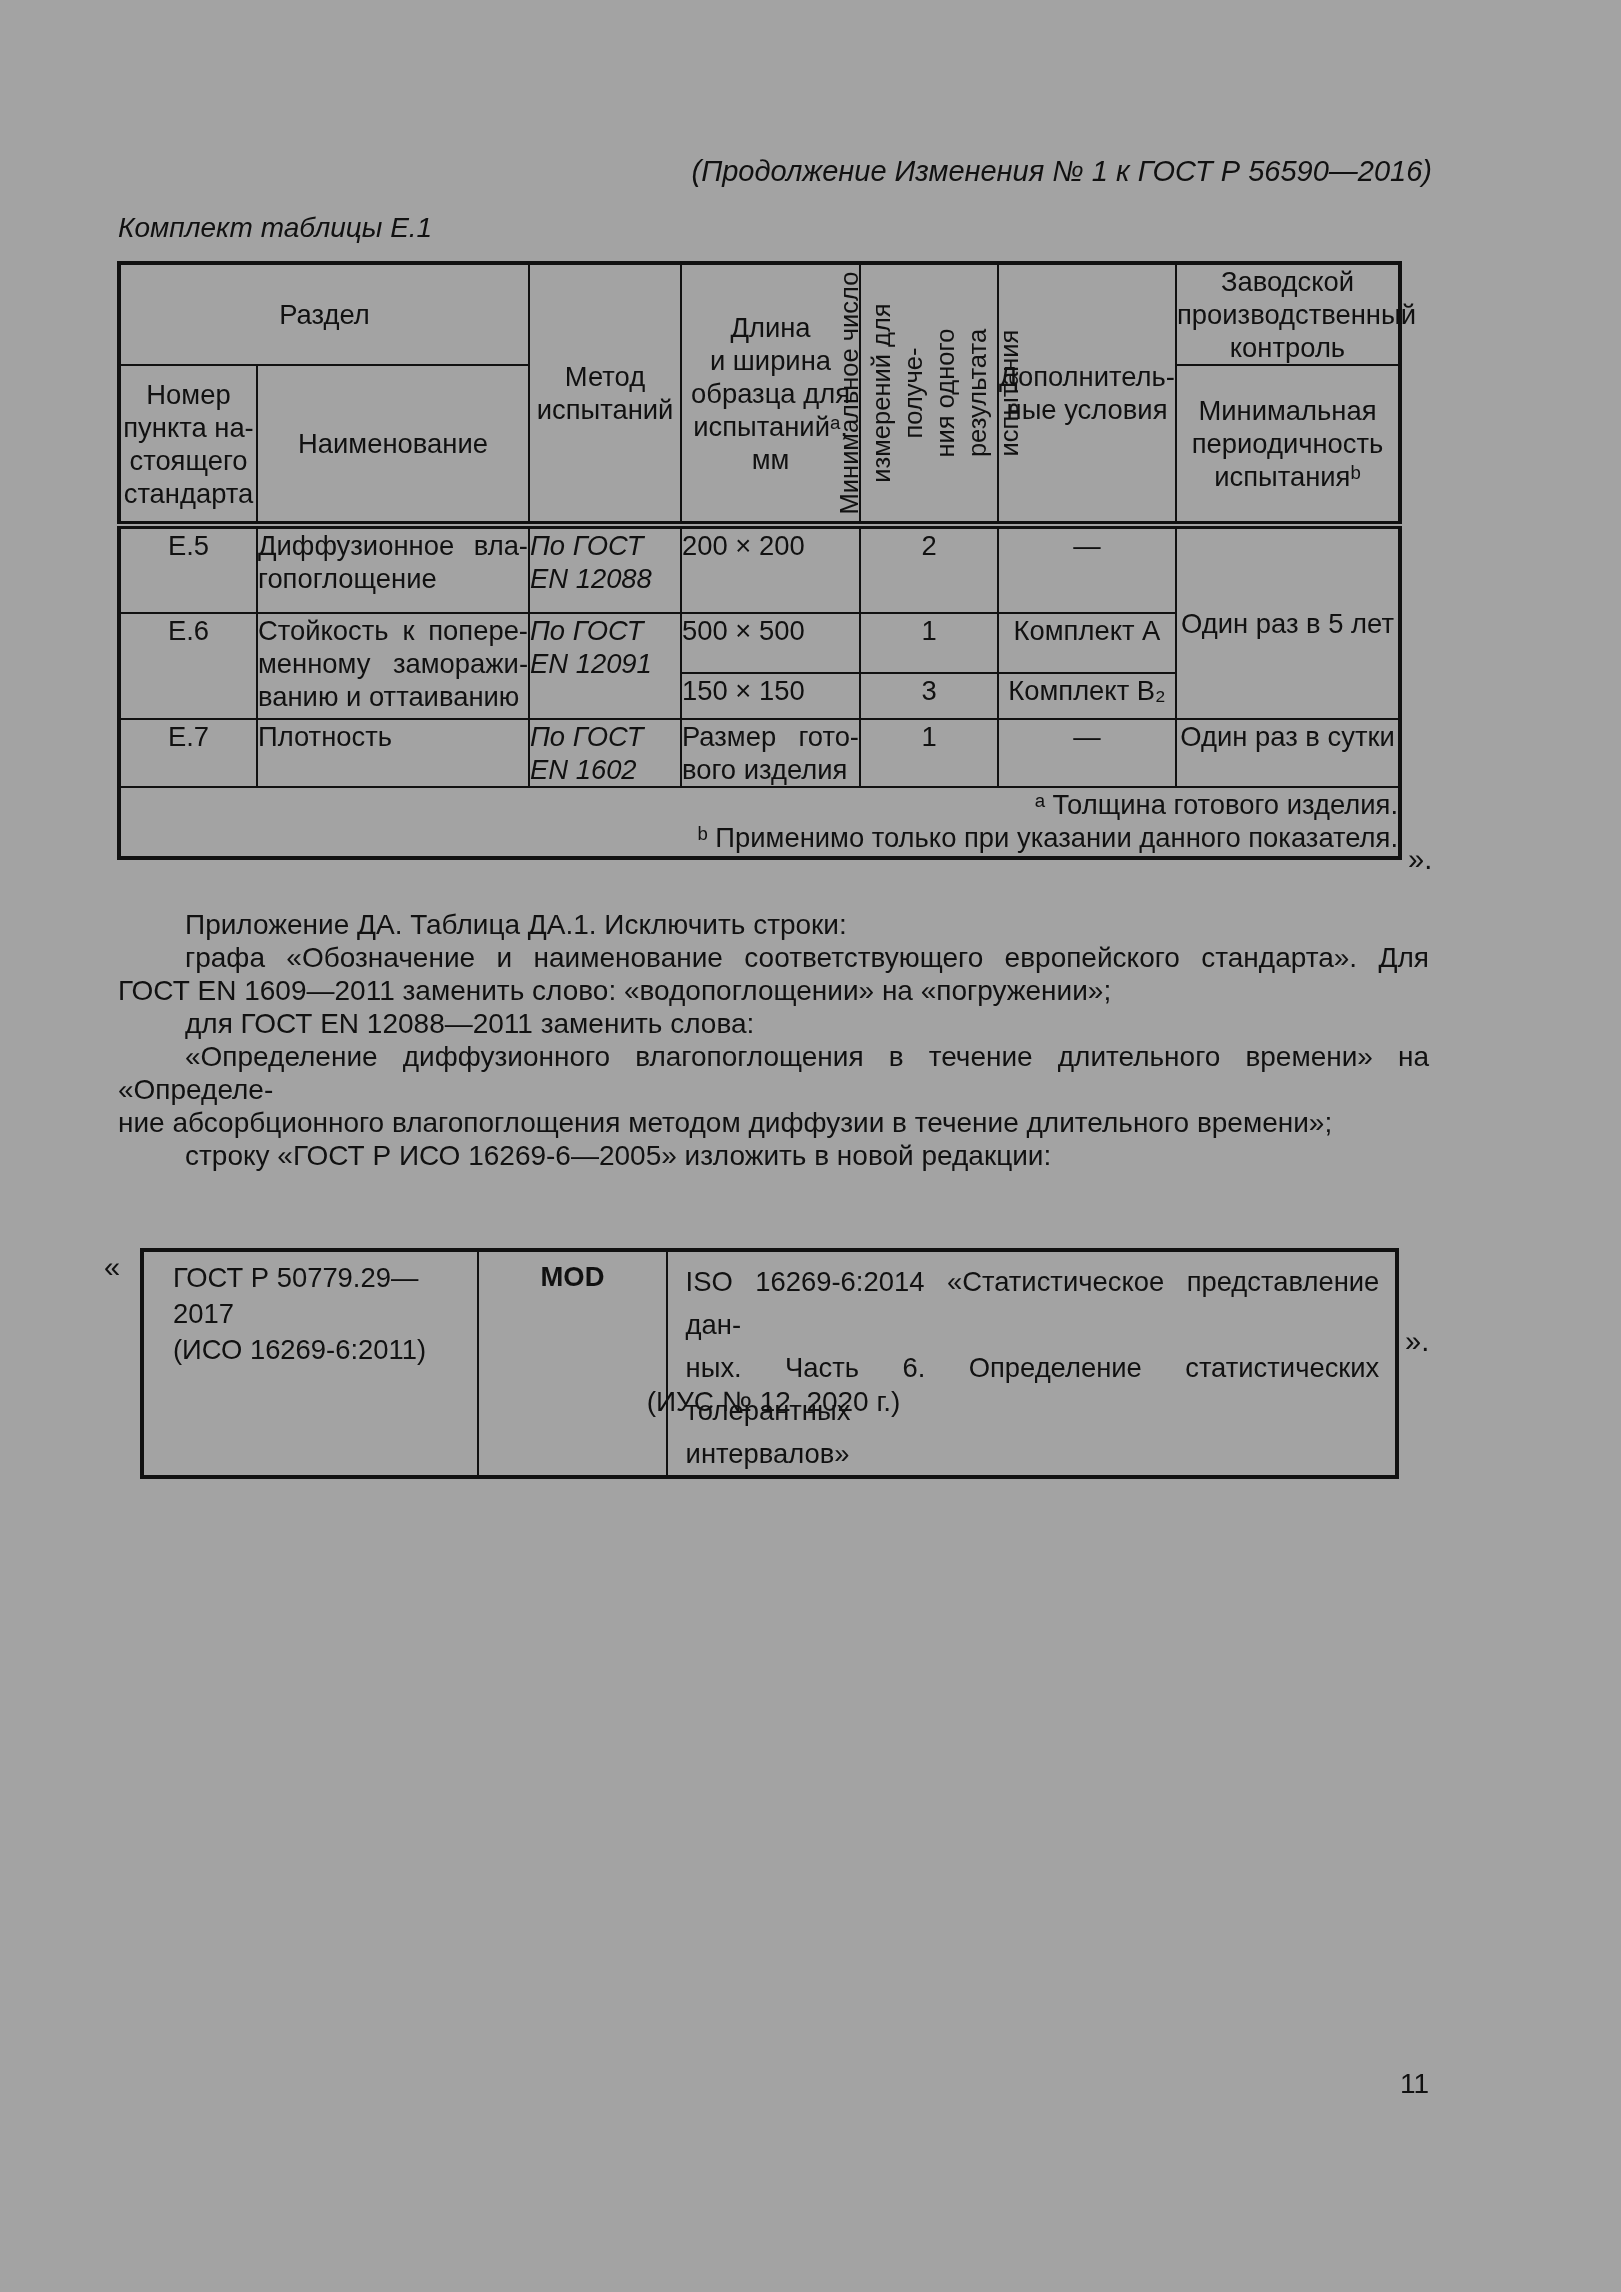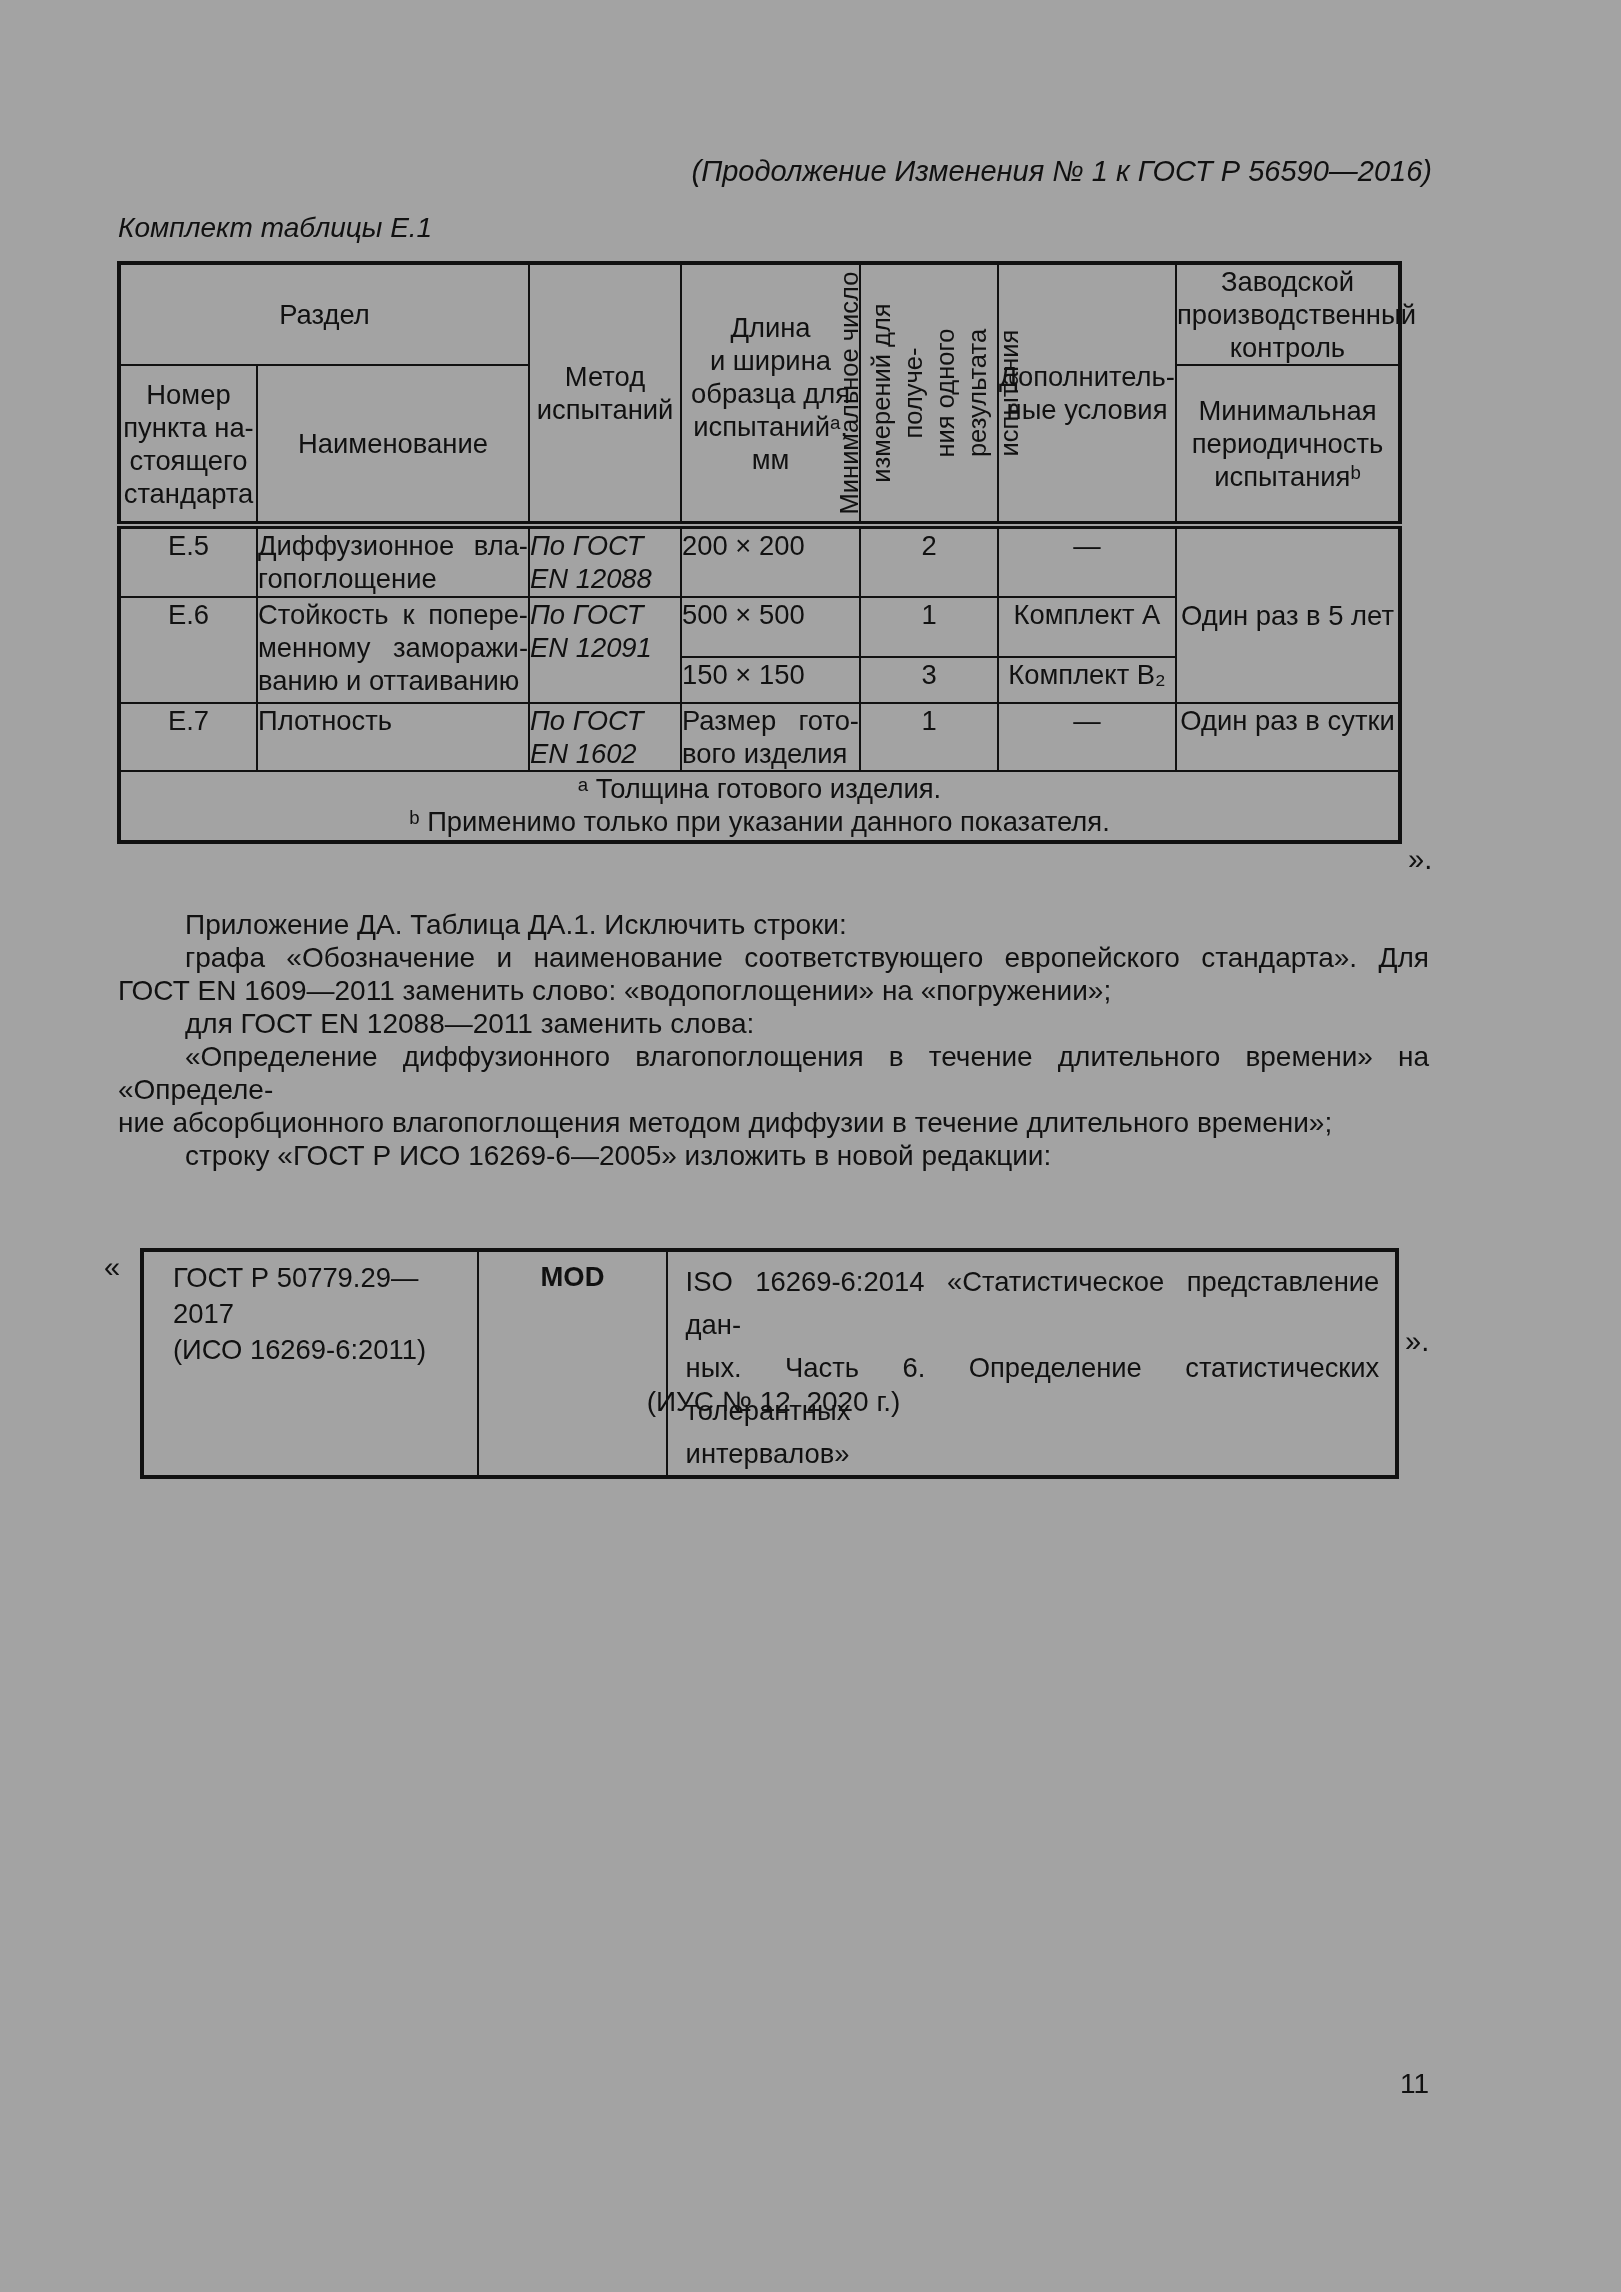--- a/index.html
+++ b/index.html
@@ -9,35 +9,35 @@
     overflow:hidden;margin:0 auto;
   }
   .continuation{position:absolute;top:155px;right:189px;font-style:italic;font-size:29px;}
   .caption{position:absolute;top:212px;left:118px;font-style:italic;font-size:28px;}
 
   table{border-collapse:collapse;table-layout:fixed;}
   .t1{position:absolute;left:117px;top:261px;width:1282px;border:4.9px solid #111;}
   .t1 td{border:2.9px solid #111;font-size:27.4px;line-height:33px;padding:0;color:#111;}
   .hd{font-size:26.5px;line-height:32px;text-align:center;vertical-align:middle;white-space:pre-line;}
   .dbl{border-bottom:8.8px double #111 !important;}
-  .h1{height:98px}.h2{height:160px}.h3{height:72px}.h4{height:60px}.h5{height:46px}.h6{height:64px}.h7{height:71px}
+  .h1{height:98px}.h2{height:160px}.h3{height:88px}.h4{height:60px}.h5{height:46px}.h6{height:64px}.h7{height:71px}
   .bt{vertical-align:top;padding-top:7.8px;}
   .cnum{text-align:center;}
   .cname{text-align:left;padding:7.8px 12.7px 0 11.8px;}
   .cmeth{font-style:italic;text-align:left;padding-left:12.7px;white-space:pre-line;}
   .csize{text-align:left;padding-left:25.5px;border-radius:29px;}
   .csizeL{text-align:left;padding:7.8px 13.7px 0 12.7px;}
   .ccnt{text-align:center;}
   .ccond{text-align:center;}
   .cper{text-align:center;vertical-align:middle;}
   .cperT{text-align:center;vertical-align:top;padding-top:7.8px;}
   .vt{position:relative;}
   .vtxt{position:absolute;top:50%;left:50%;width:257px;transform:translate(-50%,-50%) rotate(-90deg);
         font-size:25.5px;line-height:32px;text-align:center;white-space:pre-line;}
-  .foot{text-align:center;vertical-align:top;padding:5.9px 19.6px 7.8px 83px;white-space:pre-line;font-size:27.4px;line-height:34px;}
+  .foot{text-align:right;vertical-align:top;padding:5.9px 19.6px 7.8px 83px;white-space:pre-line;font-size:27.4px;line-height:34px;}
 
   .qmark{position:absolute;font-size:29px;}
   .paras{position:absolute;left:118px;top:908px;width:1311px;font-size:28px;line-height:33px;}
   .para > div:first-child{text-indent:67px;}
   .jl{text-align:justify;text-align-last:justify;}
 
   .t2{position:absolute;left:140px;top:1248px;width:1256px;border:4.9px solid #111;}
   .t2 td{border:2.9px solid #111;font-size:27.4px;vertical-align:top;color:#111;}
   .t2 .ca{text-align:left;padding:7.8px 9.8px 0 29px;white-space:pre-line;line-height:36px;}
   .t2 .cb{text-align:center;padding-top:7.8px;line-height:33px;font-weight:bold;}

